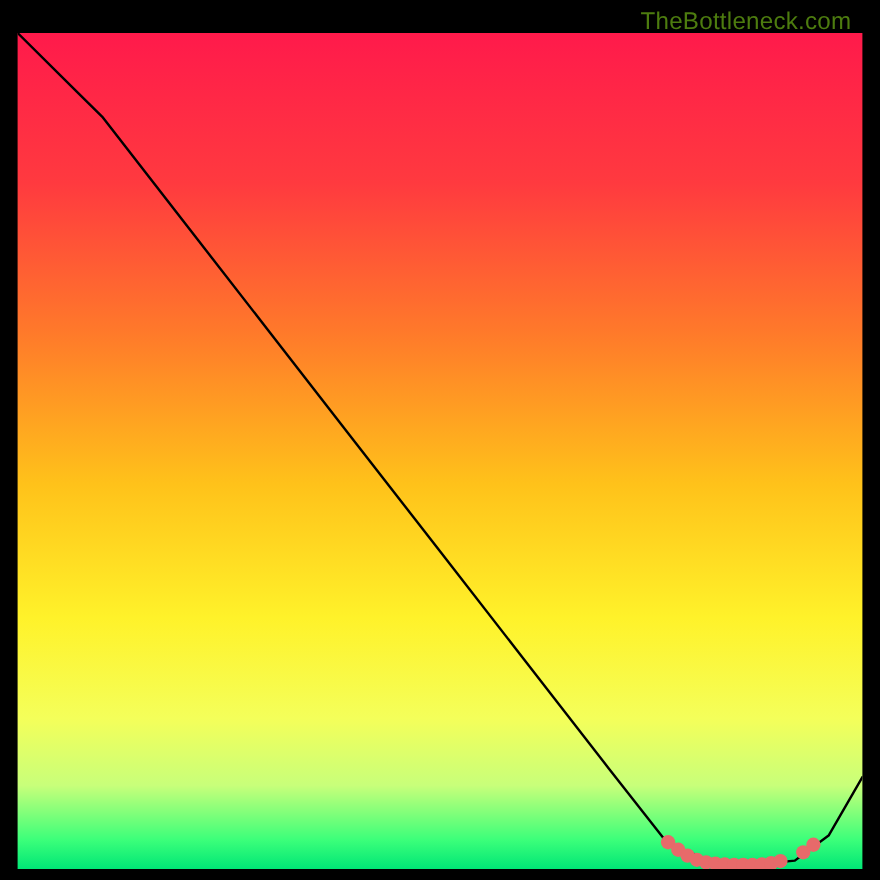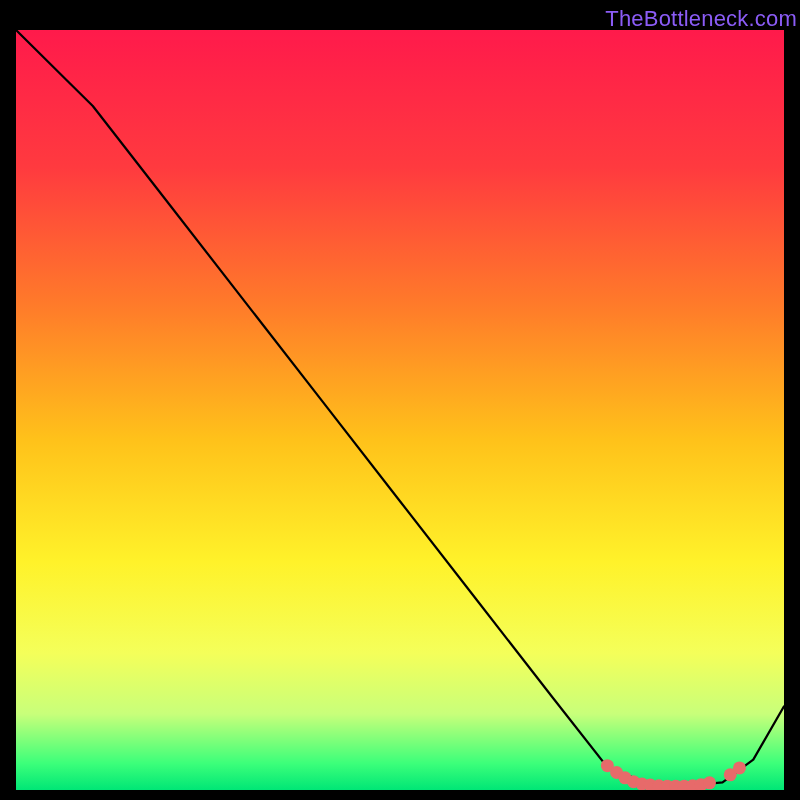--- a/index.html
+++ b/index.html
@@ -12,22 +12,22 @@
     overflow: hidden;
   }
   .stage {
     position: relative;
     width: 800px;
     height: 800px;
   }
   .watermark {
     position: absolute;
     top: 6px;
-    right: 3px;
-    color: #8b5cf6;
+    right: 26px;
+    color: #4d7c0f;
     font-size: 22px;
     font-weight: 500;
     letter-spacing: 0.2px;
     user-select: none;
   }
   svg {
     display: block;
   }
 </style>
 </head>

